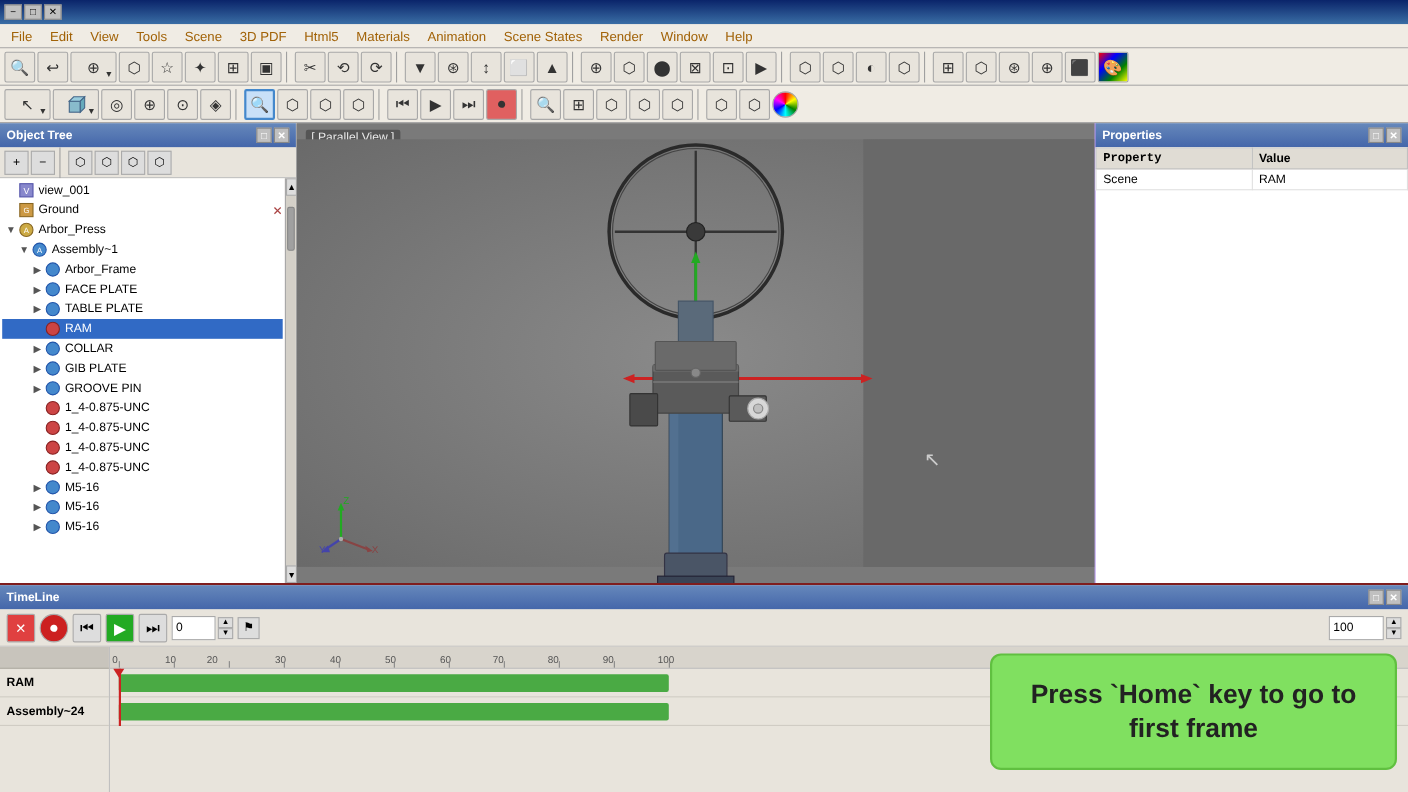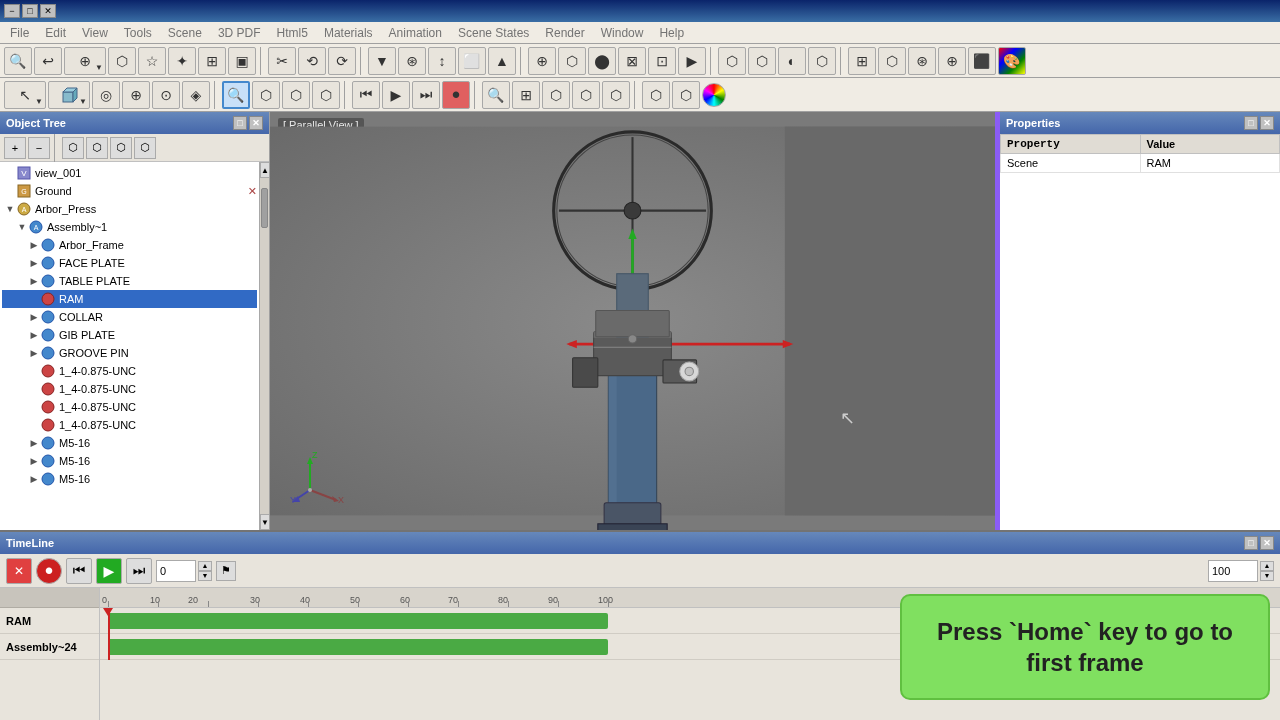--- a/index.html
+++ b/index.html
@@ -17,21 +17,21 @@
       font-size: 9px; display: flex; align-items: center; justify-content: center;
       cursor: pointer; color: #000;
     }
 
     
     #menubar {
       height: 22px; background: #f0ece4; display: flex; align-items: center;
       padding: 0 2px; border-bottom: 1px solid #a0a0a0;
     }
     .menu-item {
-      padding: 2px 8px; font-size: 12px; cursor: pointer; color: #737373;
+      padding: 2px 8px; font-size: 12px; cursor: pointer; color: #a16207;
     }
 
     
     #toolbar1 {
       height: 34px; background: #f0ece4; display: flex; align-items: center;
       padding: 2px 4px; gap: 2px; border-bottom: 1px solid #a0a0a0;
     }
     
     #toolbar2 {
       height: 34px; background: #f0ece4; display: flex; align-items: center;
@@ -90,39 +90,39 @@
     }
 
     
     #scene-svg { position: absolute; top: 0; left: 0; width: 100%; height: 100%; }
 
     
     #axes-indicator { position: absolute; bottom: 30px; left: 20px; width: 50px; height: 50px; }
 
     
     #properties-panel {
-      width: 285px; background: #f0ece4; border-left: 5px solid #8b5cf6;
+      width: 285px; background: #f0ece4; border-left: 1px solid #8b5cf6;
       display: flex; flex-direction: column;
     }
     #properties-header {
       height: 22px; background: linear-gradient(to bottom, #6688bb, #4466aa);
       color: white; display: flex; align-items: center; justify-content: space-between;
       padding: 0 6px; font-size: 11px; font-weight: bold;
     }
     #properties-table { width: 100%; background: white; border-collapse: collapse; }
     #properties-table th {
       background: #e0dcd4; padding: 3px 6px; text-align: left; font-size: 11px;
       border: 1px solid #c0c0c0; font-weight: bold;
     }
     #properties-table td { padding: 3px 6px; font-size: 11px; border: 1px solid #e0e0e0; }
     .prop-col1 { width: 50%; font-family: Liberation Mono, monospace; }
 
     
     #timeline-area {
-      height: 190px; background: #f0ece4; border-top: 2px solid #737373;
+      height: 190px; background: #f0ece4; border-top: 2px solid #7f1d1d;
       display: flex; flex-direction: column;
     }
     #timeline-header {
       height: 22px; background: linear-gradient(to bottom, #6688bb, #4466aa);
       color: white; display: flex; align-items: center; justify-content: space-between;
       padding: 0 6px; font-size: 11px; font-weight: bold;
     }
     #timeline-toolbar {
       height: 34px; background: #e8e4dc; display: flex; align-items: center;
       padding: 2px 6px; gap: 4px; border-bottom: 1px solid #c0c0c0;

